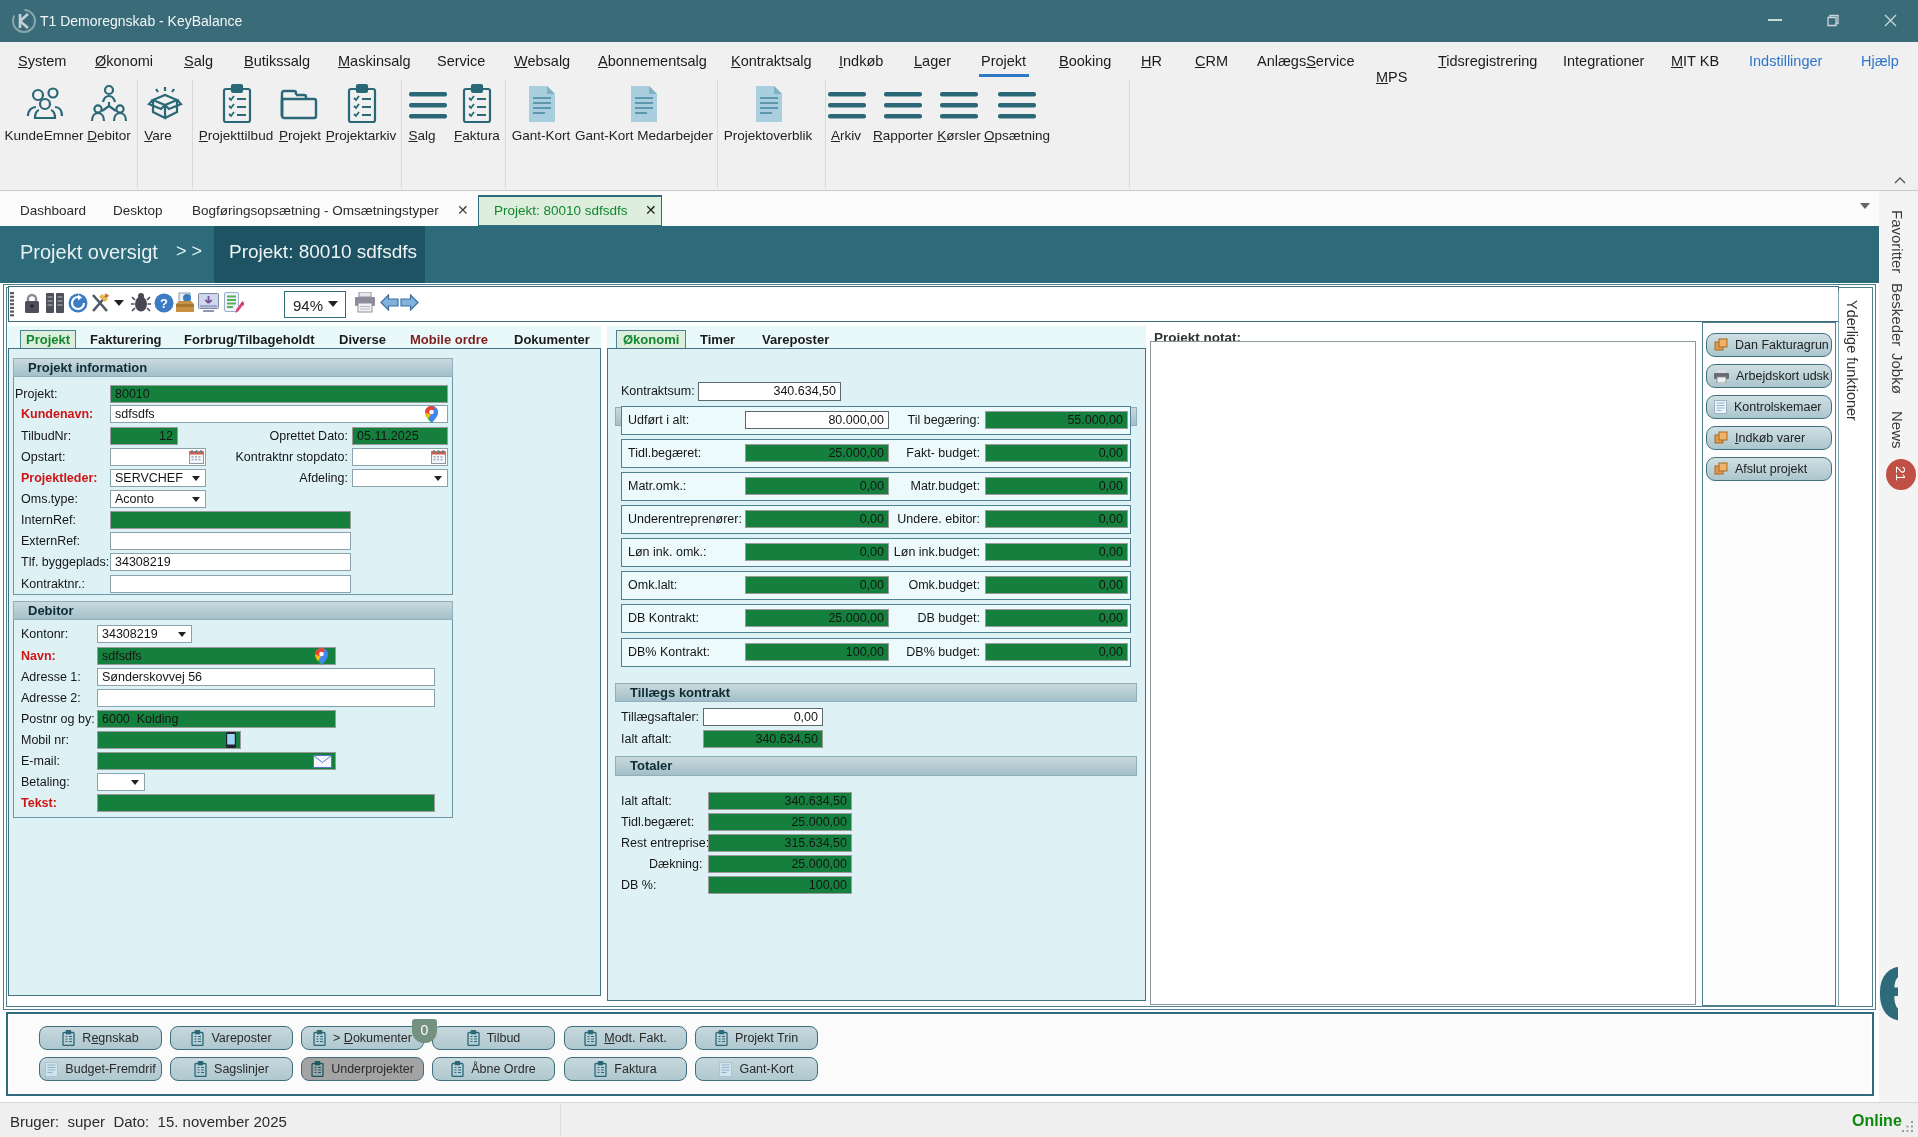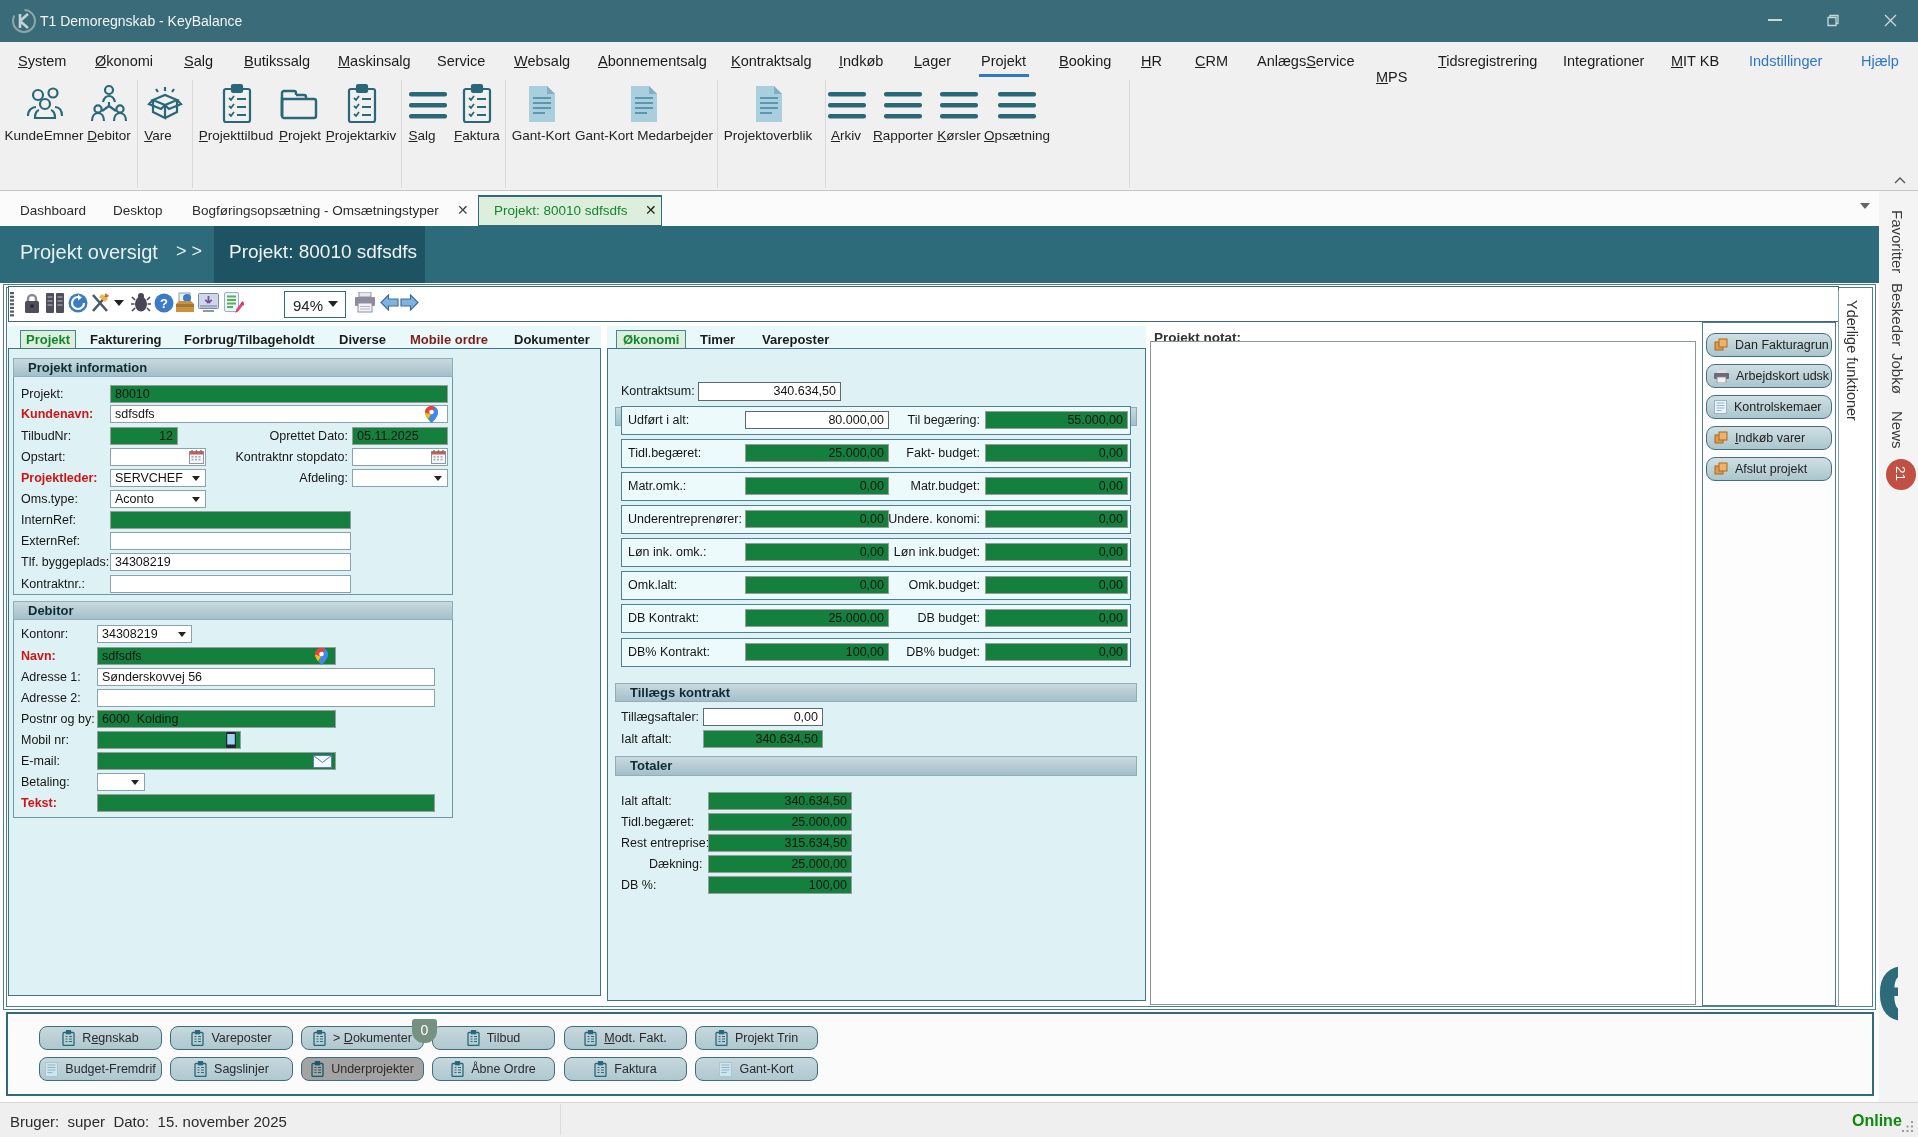--- a/index.html
+++ b/index.html
@@ -338,21 +338,21 @@
   <div class="abs" style="left:90px;top:332px;font-size:13px;font-weight:bold;color:#1a1a1a;">Fakturering</div>
   <div class="abs" style="left:184px;top:332px;font-size:13px;font-weight:bold;color:#1a1a1a;">Forbrug/Tilbageholdt</div>
   <div class="abs" style="left:339px;top:332px;font-size:13px;font-weight:bold;color:#1a1a1a;">Diverse</div>
   <div class="abs" style="left:410px;top:332px;font-size:13px;font-weight:bold;color:#7f1d1d;">Mobile ordre</div>
   <div class="abs" style="left:514px;top:332px;font-size:13px;font-weight:bold;color:#1a1a1a;">Dokumenter</div>
 
   <div class="abs" style="left:8px;top:348px;width:593px;height:648px;box-sizing:border-box;border:1px solid #447482;background:#def2f5;"></div>
 
   <div class="secbox" style="left:13px;top:358px;width:440px;height:237px;"></div>
   <div class="hdr" style="left:13px;top:358px;width:440px;">Projekt information</div>
-  <div class="lbl" style="left:21px;top:385px;">Projekt:</div>
+  <div class="lbl" style="left:15px;top:385px;">Projekt:</div>
   <div class="fld fg" style="left:110px;top:385px;width:338px;">80010</div>
   <div class="lbl lblr" style="left:21px;top:405px;font-weight:bold;">Kundenavn:</div>
   <div class="fld fw" style="left:110px;top:405px;width:338px;">sdfsdfs</div>
   <svg class="abs" style="left:425px;top:406px" width="13" height="17" viewBox="0 0 13 17">
     <path d="M6.5 0C2.9 0 0 2.9 0 6.5 0 11 6.5 17 6.5 17S13 11 13 6.5C13 2.9 10.1 0 6.5 0z" fill="#34a853"></path>
     <path d="M6.5 0C10.1 0 13 2.9 13 6.5 13 11 6.5 17 6.5 17L3 8z" fill="#4285f4"></path>
     <path d="M6.5 0C2.9 0 0 2.9 0 6.5l3.4 2.3L10 2.1C8.9.8 7.8 0 6.5 0z" fill="#ea4335"></path>
     <path d="M0 6.5C0 8.5 1.5 11 3 13l3-4.5z" fill="#fbbc04"></path>
     <circle cx="6.5" cy="6" r="2.3" fill="#fff"></circle>
   </svg>
@@ -464,21 +464,21 @@
   <div class="lbl rl" style="left:830px;top:444px;width:150px;">Fakt- budget:</div>
   <div class="fld fg num" style="left:985px;top:444px;width:143px;">0,00</div>
   <div class="rowbox" style="left:621px;top:472px;width:510px;height:29px;"></div>
   <div class="lbl" style="left:628px;top:477px;">Matr.omk.:</div>
   <div class="fld fg num" style="left:745px;top:477px;width:144px;">0,00</div>
   <div class="lbl rl" style="left:830px;top:477px;width:150px;">Matr.budget:</div>
   <div class="fld fg num" style="left:985px;top:477px;width:143px;">0,00</div>
   <div class="rowbox" style="left:621px;top:505px;width:510px;height:29px;"></div>
   <div class="lbl" style="left:628px;top:510px;">Underentreprenører:</div>
   <div class="fld fg num" style="left:745px;top:510px;width:144px;">0,00</div>
-  <div class="lbl rl" style="left:830px;top:510px;width:150px;">Undere. konomi:</div>
+  <div class="lbl rl" style="left:830px;top:510px;width:150px;">Undere. ebitor:</div>
   <div class="fld fg num" style="left:985px;top:510px;width:143px;">0,00</div>
   <div class="rowbox" style="left:621px;top:538px;width:510px;height:29px;"></div>
   <div class="lbl" style="left:628px;top:543px;">Løn ink. omk.:</div>
   <div class="fld fg num" style="left:745px;top:543px;width:144px;">0,00</div>
   <div class="lbl rl" style="left:830px;top:543px;width:150px;">Løn ink.budget:</div>
   <div class="fld fg num" style="left:985px;top:543px;width:143px;">0,00</div>
   <div class="rowbox" style="left:621px;top:571px;width:510px;height:29px;"></div>
   <div class="lbl" style="left:628px;top:576px;">Omk.lalt:</div>
   <div class="fld fg num" style="left:745px;top:576px;width:144px;">0,00</div>
   <div class="lbl rl" style="left:830px;top:576px;width:150px;">Omk.budget:</div>

